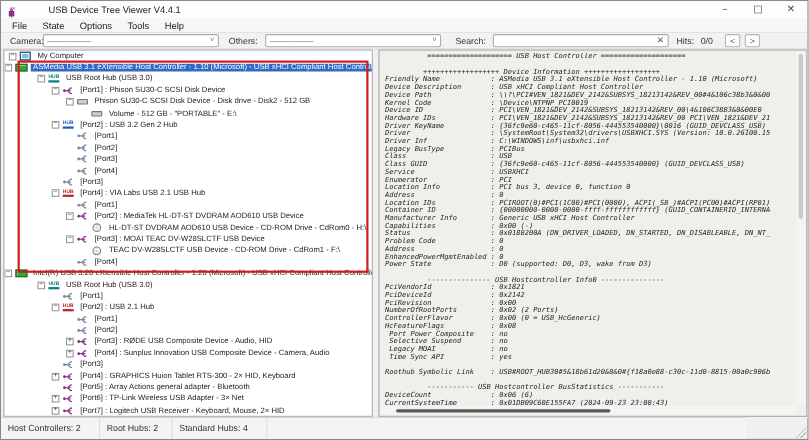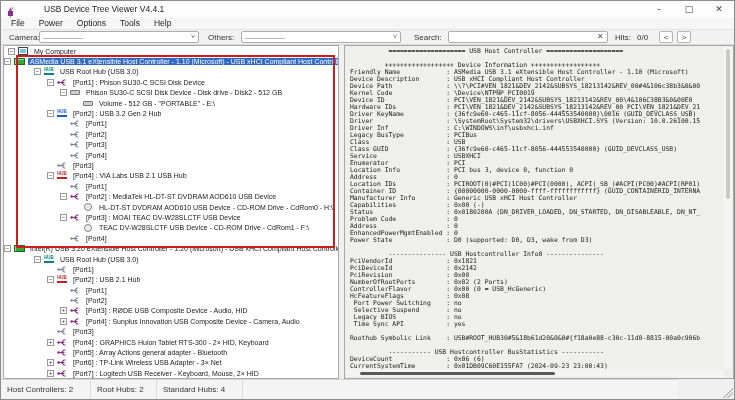--- a/index.html
+++ b/index.html
@@ -61,21 +61,21 @@
            box-shadow:inset 0 0 0 2px #eee; }
   .tlabel { padding:0 2px; }
   .trow.sel .tlabel { background:#316ac5; color:#fff; flex:1; }
   .red-box { position:absolute; left:12px; top:9px; width:319px; height:193px;
              border:2px solid #cf1d1d; pointer-events:none; }
 
   
   .detail-text { position:absolute; left:5px; top:2px; right:10px; bottom:9px; overflow:hidden;
                  font-family:"DejaVu Sans Mono", monospace; font-size:6.4px; line-height:7px;
                  color:#222; }
-  .dline { white-space:pre; height:7px; }
+  .dline { white-space:pre; height:7px;font-style:italic; }
   .vscroll { position:absolute; right:1px; top:1px; width:8px; bottom:10px; background:#f4f4f2; }
   .vthumb { position:absolute; left:2px; top:2px; width:4px; height:150px; background:#c9c9c6; border-radius:2px; }
   .hscroll { position:absolute; left:1px; right:10px; bottom:1px; height:8px; background:#f4f4f2; }
   .hthumb { position:absolute; left:14px; top:3px; width:195px; height:3px; background:#5a5a5a; border-radius:2px; }
 
   
   .statusbar { position:absolute; left:0; bottom:0; width:677px; height:20px; background:#f4f4f4;
                border-top:1px solid #d5d5d5; display:flex; font-size:8px; color:#333; }
   .seg { padding:5px 6px 0 6px; border-right:1px solid #dcdcdc; height:20px; }
   .seg.fill { flex:1; border-right:none; }
@@ -99,21 +99,21 @@
   <span class="title-text">USB Device Tree Viewer V4.4.1</span>
   <div class="winbtns">
     <span class="winbtn">–</span>
     <span class="winbtn">□</span>
     <span class="winbtn">✕</span>
   </div>
 </div>
 
 <div class="menubar">
     <span class="menu-item">File</span>
-    <span class="menu-item">Power</span>
+    <span class="menu-item">State</span>
     <span class="menu-item">Options</span>
     <span class="menu-item">Tools</span>
     <span class="menu-item">Help</span>
   </div>
 
 <div class="toolbar">
   <span class="tb-label" style="left:8px">Camera:</span>
   <span class="combo" style="left:38px; width:160px">
     <span>—————</span><span class="chev">˅</span>
   </span>
@@ -484,23 +484,23 @@
         <div class="dline">EnhancedPowerMgmtEnabled : 0</div>
         <div class="dline">Power State              : D0 (supported: D0, D3, wake from D3)</div>
         <div class="dline"> </div>
         <div class="dline">          --------------- USB Hostcontroller Info0 ---------------</div>
         <div class="dline">PciVendorId              : 0x1821</div>
         <div class="dline">PciDeviceId              : 0x2142</div>
         <div class="dline">PciRevision              : 0x00</div>
         <div class="dline">NumberOfRootPorts        : 0x02 (2 Ports)</div>
         <div class="dline">ControllerFlavor         : 0x00 (0 = USB_HcGeneric)</div>
         <div class="dline">HcFeatureFlags           : 0x08</div>
-        <div class="dline"> Port Power Switching    : no</div>
+        <div class="dline"> Port Power Composite    : no</div>
         <div class="dline"> Selective Suspend       : no</div>
-        <div class="dline"> Legacy BIOS             : no</div>
+        <div class="dline"> Legacy MOAI             : no</div>
         <div class="dline"> Time Sync API           : yes</div>
         <div class="dline"> </div>
         <div class="dline">Roothub Symbolic Link    : USB#ROOT_HUB30#5&amp;18b61d20&amp;0&amp;0#{f18a0e88-c30c-11d0-8815-00a0c906b</div>
         <div class="dline"> </div>
         <div class="dline">          ----------- USB Hostcontroller BusStatistics -----------</div>
         <div class="dline">DeviceCount              : 0x06 (6)</div>
         <div class="dline">CurrentSystemTime        : 0x01DB09C60E155FA7 (2024-09-23 23:00:43)</div>
       </div>
     <div class="vscroll">
         <div class="vthumb"></div>

